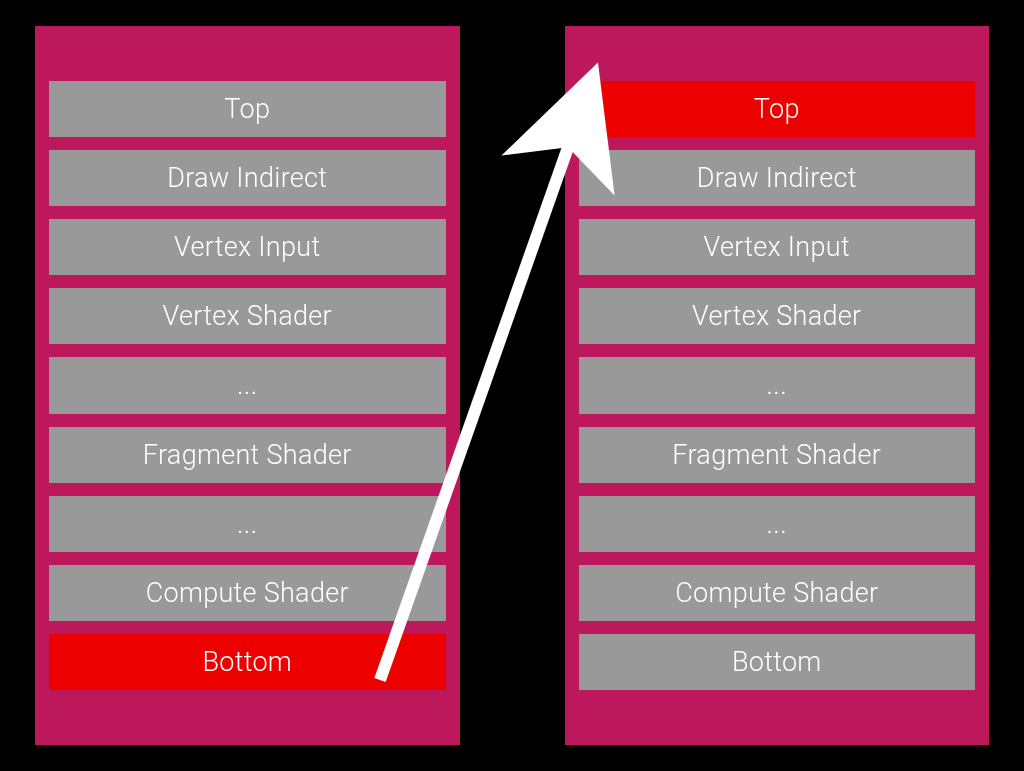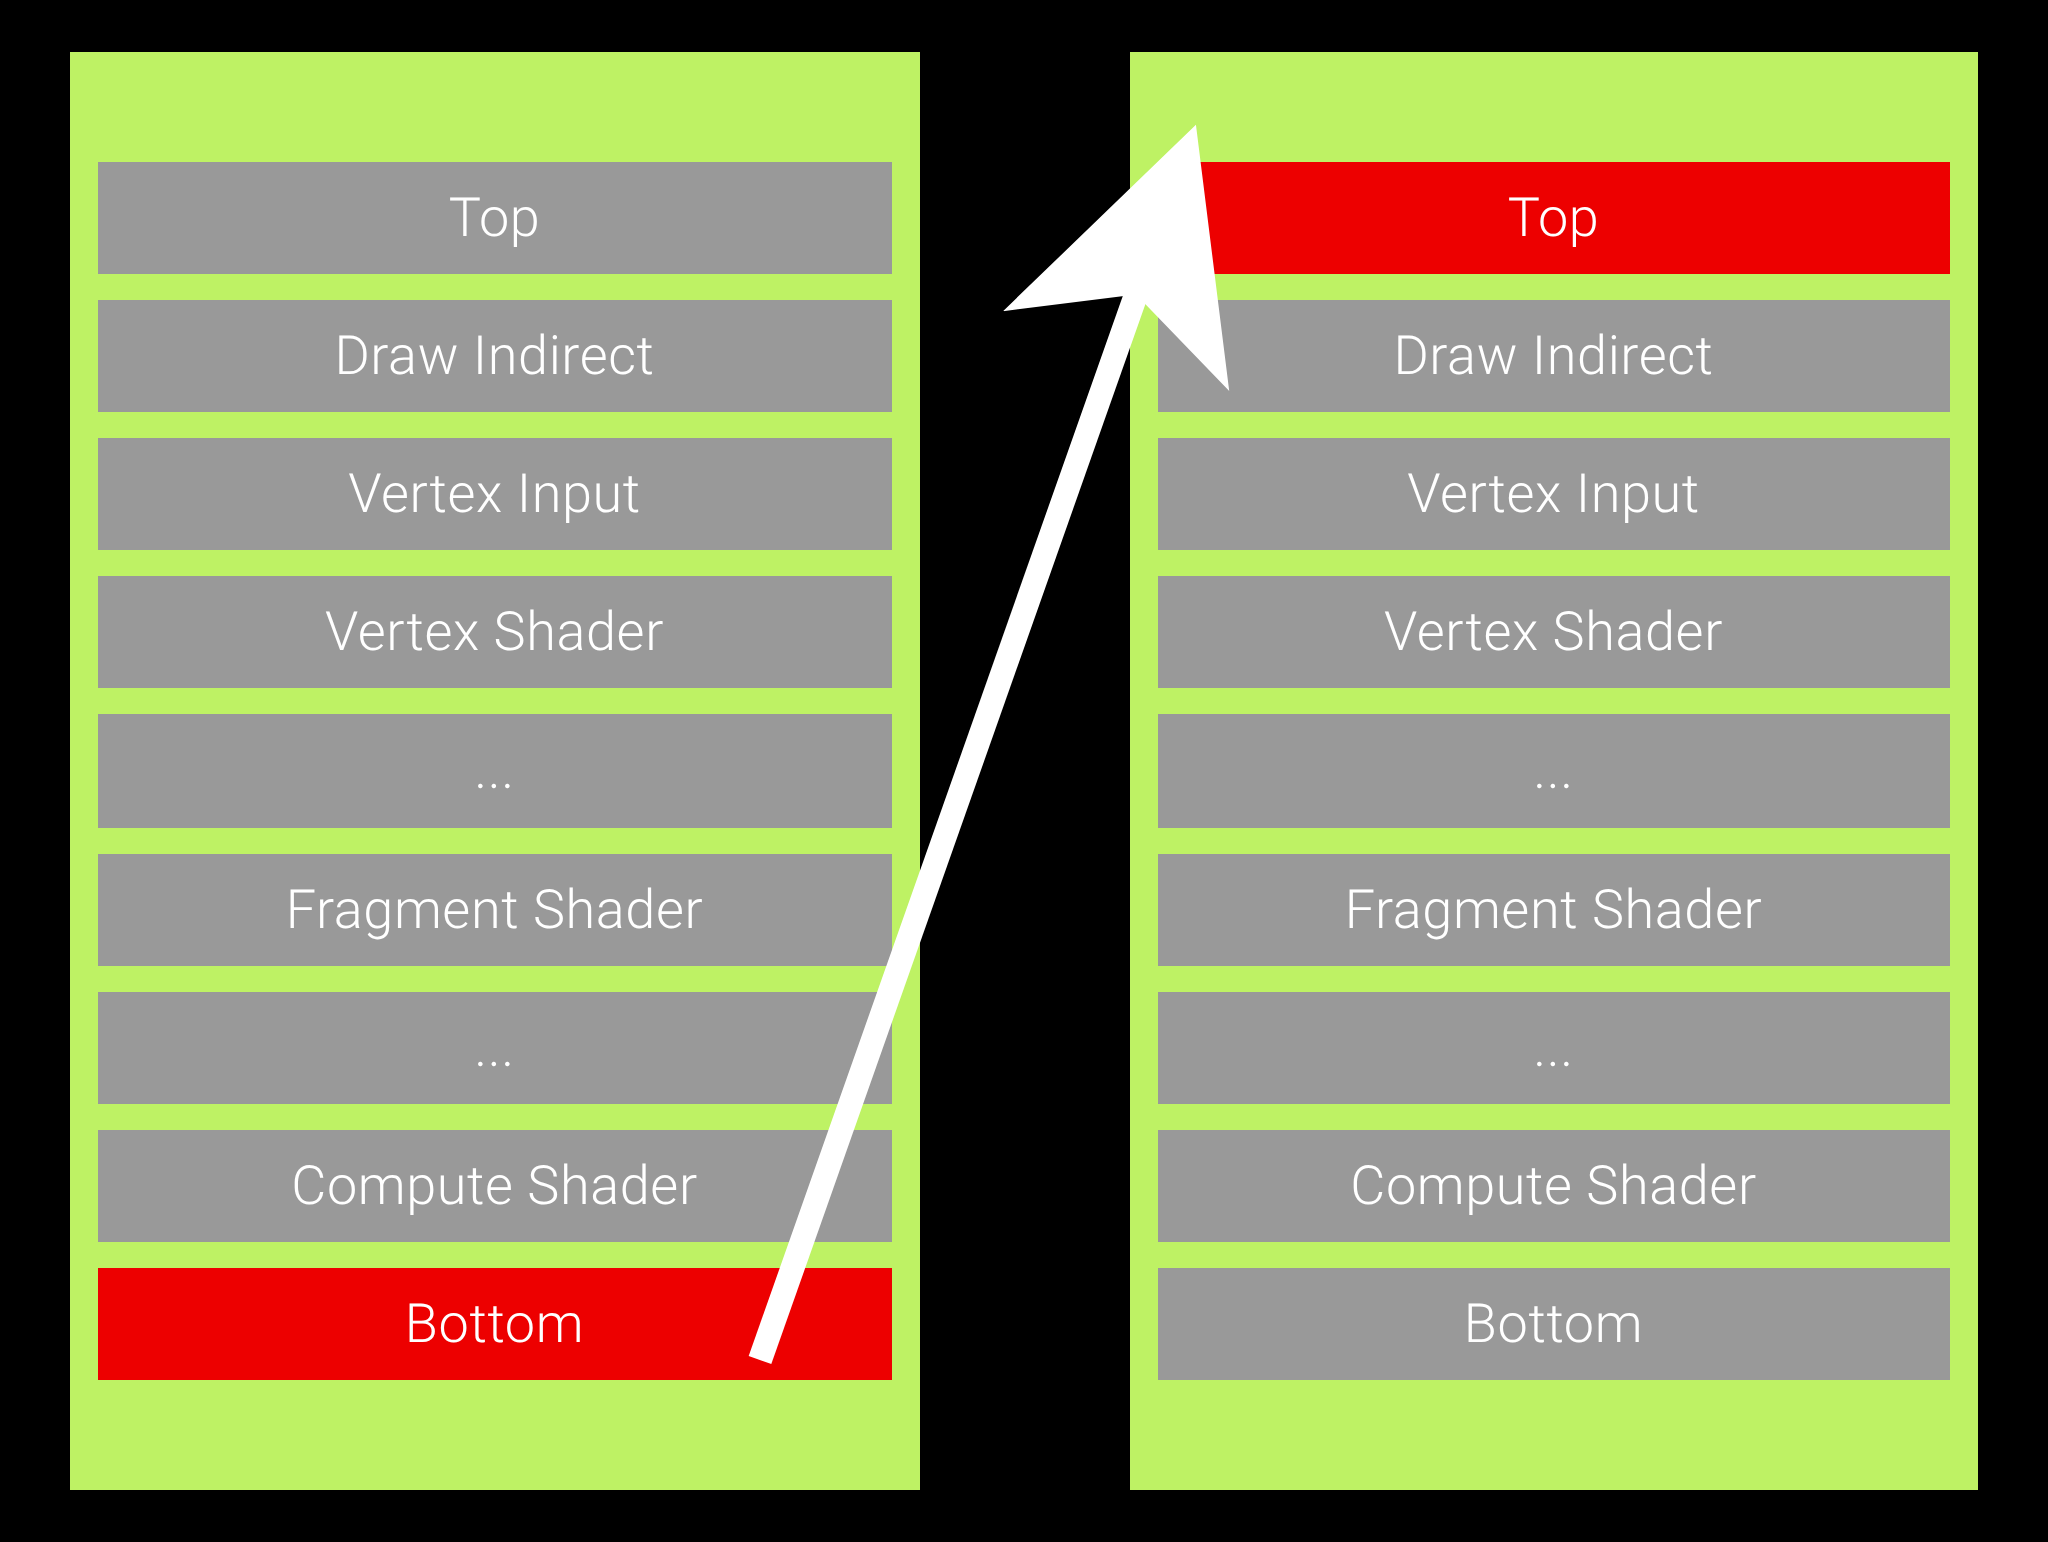--- a/index.html
+++ b/index.html
@@ -17,21 +17,21 @@
       overflow: hidden;
     }
     .container {
       display: flex;
       justify-content: space-between;
       padding: 26px 35px;
       gap: 105px;
       height: 100%;
     }
     .panel {
-      background: #bef264;
+      background: #be185d;
       flex: 1;
       padding: 55px 14px;
       display: flex;
       flex-direction: column;
       gap: 13px;
     }
     .stage {
       background: #999999;
       color: #ffffff;
       font-size: 27px;

